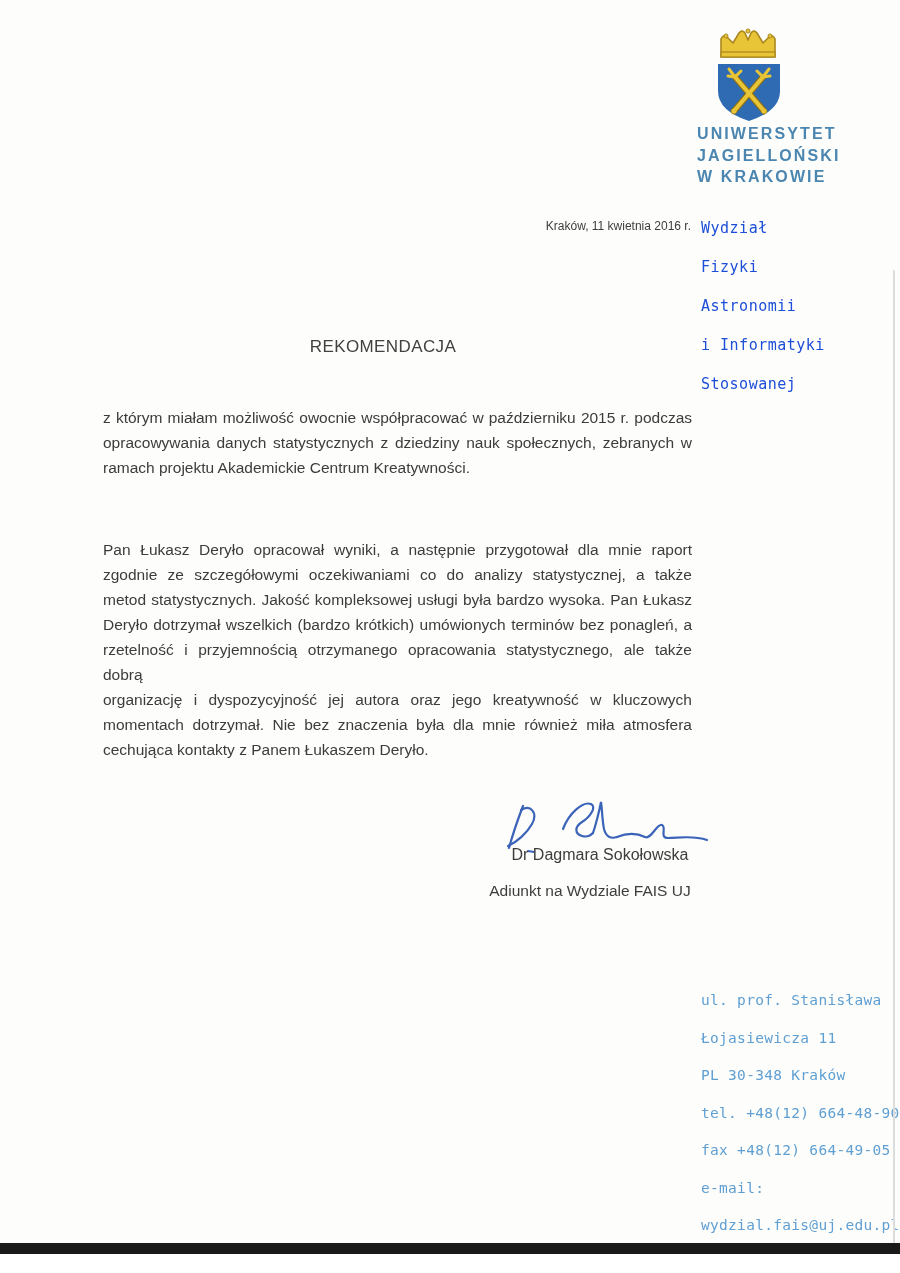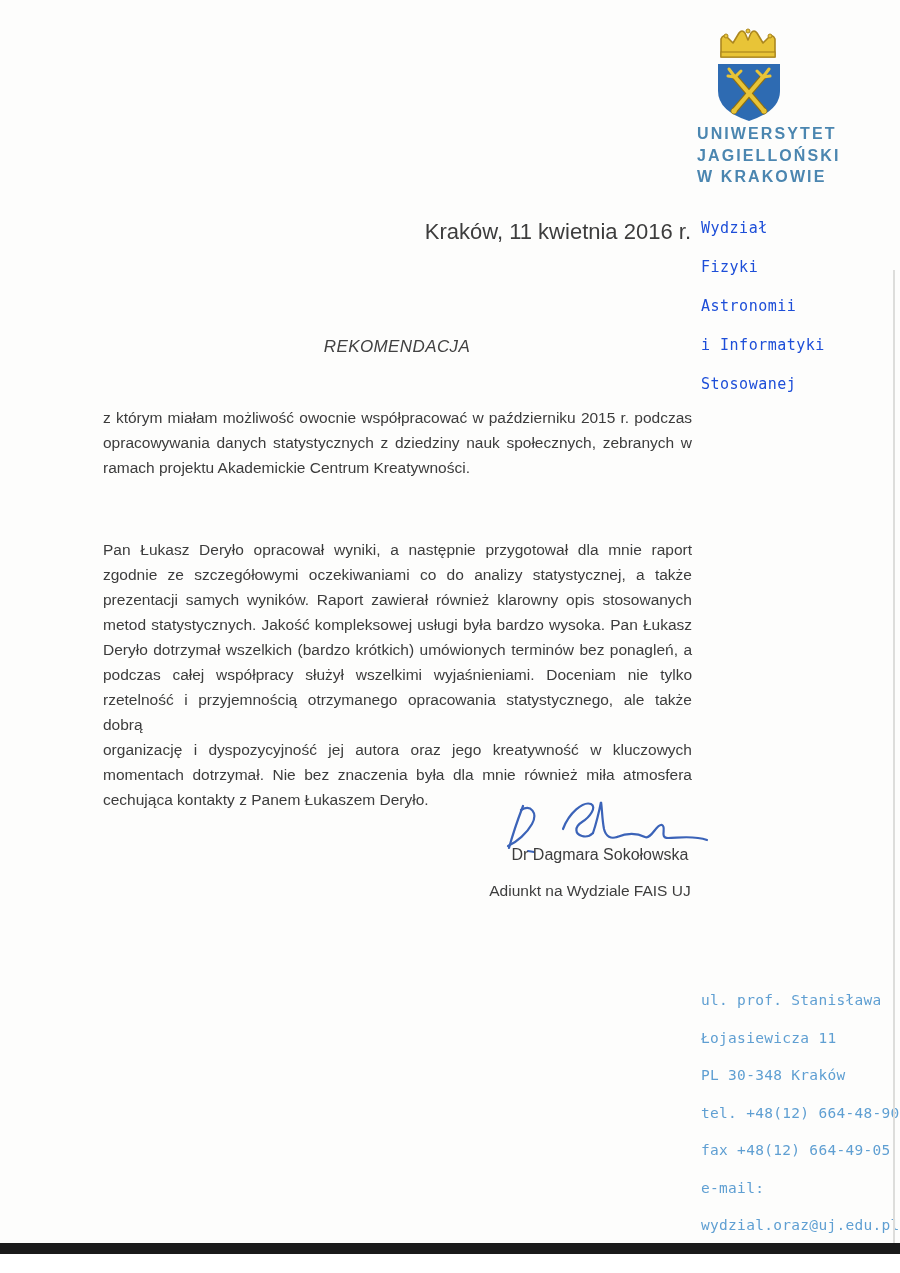--- a/index.html
+++ b/index.html
@@ -21,27 +21,27 @@
   .dept {
     position:absolute; left:701px; top:218px;
     font-family:"DejaVu Sans Mono", monospace;
     font-size:15px; line-height:20px; color:#1d4ed8; letter-spacing:0.5px;
   }
   .dept > div { margin-bottom:19px; }
 
   
   .dateline {
     position:absolute; left:103px; top:219px; width:588px;
-    text-align:right; font-size:22px; color:#3d3d3d;
+    text-align:right; font-size:12px; color:#3d3d3d;
   }
 
   
   .title {
-    position:absolute; left:103px; top:337px; width:588px;
-    text-align:center; font-size:17px; letter-spacing:0.4px; color:#414141;font-style:italic;
+    position:absolute; left:89px; top:337px; width:588px;
+    text-align:center; font-size:17px; letter-spacing:0.4px; color:#414141;
   }
 
   
   .para {
     position:absolute; left:103px; width:589px;
     font-size:15.5px; line-height:25px; color:#3c3c3c;
   }
   .para1 { top:405px; }
   .para2 { top:537px; }
   .jline { text-align:justify; text-align-last:justify; }
@@ -130,24 +130,22 @@
   <div class="title">REKOMENDACJA</div>
 
   <div class="para para1">
       <div class="jline">z którym miałam możliwość owocnie współpracować w październiku 2015 r. podczas</div>
       <div class="jline">opracowywania danych statystycznych z dziedziny nauk społecznych, zebranych w</div>
       <div class="jline jline-last">ramach projektu Akademickie Centrum Kreatywności.</div>
     </div>
   <div class="para para2">
       <div class="jline">Pan Łukasz Deryło opracował wyniki, a następnie przygotował dla mnie raport</div>
       <div class="jline">zgodnie ze szczegółowymi oczekiwaniami co do analizy statystycznej, a także</div>
-      <div class="jline">prezentacji samych wyników. Raport zawierał również klarowny opis stosowanych</div>
       <div class="jline">metod statystycznych. Jakość kompleksowej usługi była bardzo wysoka. Pan Łukasz</div>
       <div class="jline">Deryło dotrzymał wszelkich (bardzo krótkich) umówionych terminów bez ponagleń, a</div>
-      <div class="jline">podczas całej współpracy służył wszelkimi wyjaśnieniami. Doceniam nie tylko</div>
       <div class="jline">rzetelność i przyjemnością otrzymanego opracowania statystycznego, ale także dobrą</div>
       <div class="jline">organizację i dyspozycyjność jej autora oraz jego kreatywność w kluczowych</div>
       <div class="jline">momentach dotrzymał. Nie bez znaczenia była dla mnie również  miła atmosfera</div>
       <div class="jline jline-last">cechująca kontakty z Panem Łukaszem Deryło.</div>
     </div>
 
   <svg class="signature-svg" width="215" height="62" viewBox="0 0 215 62" fill="none" stroke="#3b63b8" stroke-width="2.2" stroke-linecap="round">
     <path d="M26,13 C21,26 15,44 12,55"></path>
     <path d="M24,17 C34,11 41,20 35,31 C30,40 20,49 11,53"></path>
     <path d="M31,58 l6,1"></path>
@@ -159,19 +157,19 @@
   <div class="signer-name">Dr Dagmara Sokołowska</div>
   <div class="signer-role">Adiunkt na Wydziale FAIS UJ</div>
 
   <div class="address">
       <div class="bline">ul. prof. Stanisława</div>
       <div class="bline">Łojasiewicza 11</div>
       <div class="bline">PL 30-348 Kraków</div>
       <div class="bline">tel. +48(12) 664-48-90</div>
       <div class="bline">fax +48(12) 664-49-05</div>
       <div class="bline">e-mail:</div>
-      <div class="bline bline-last">wydzial.oraz@uj.edu.pl</div>
+      <div class="bline bline-last">wydzial.fais@uj.edu.pl</div>
     </div>
 
   <div class="scan-edge-right"></div>
   <div class="scan-bar-bottom"></div>
 
 </div>
 
 </body></html>

